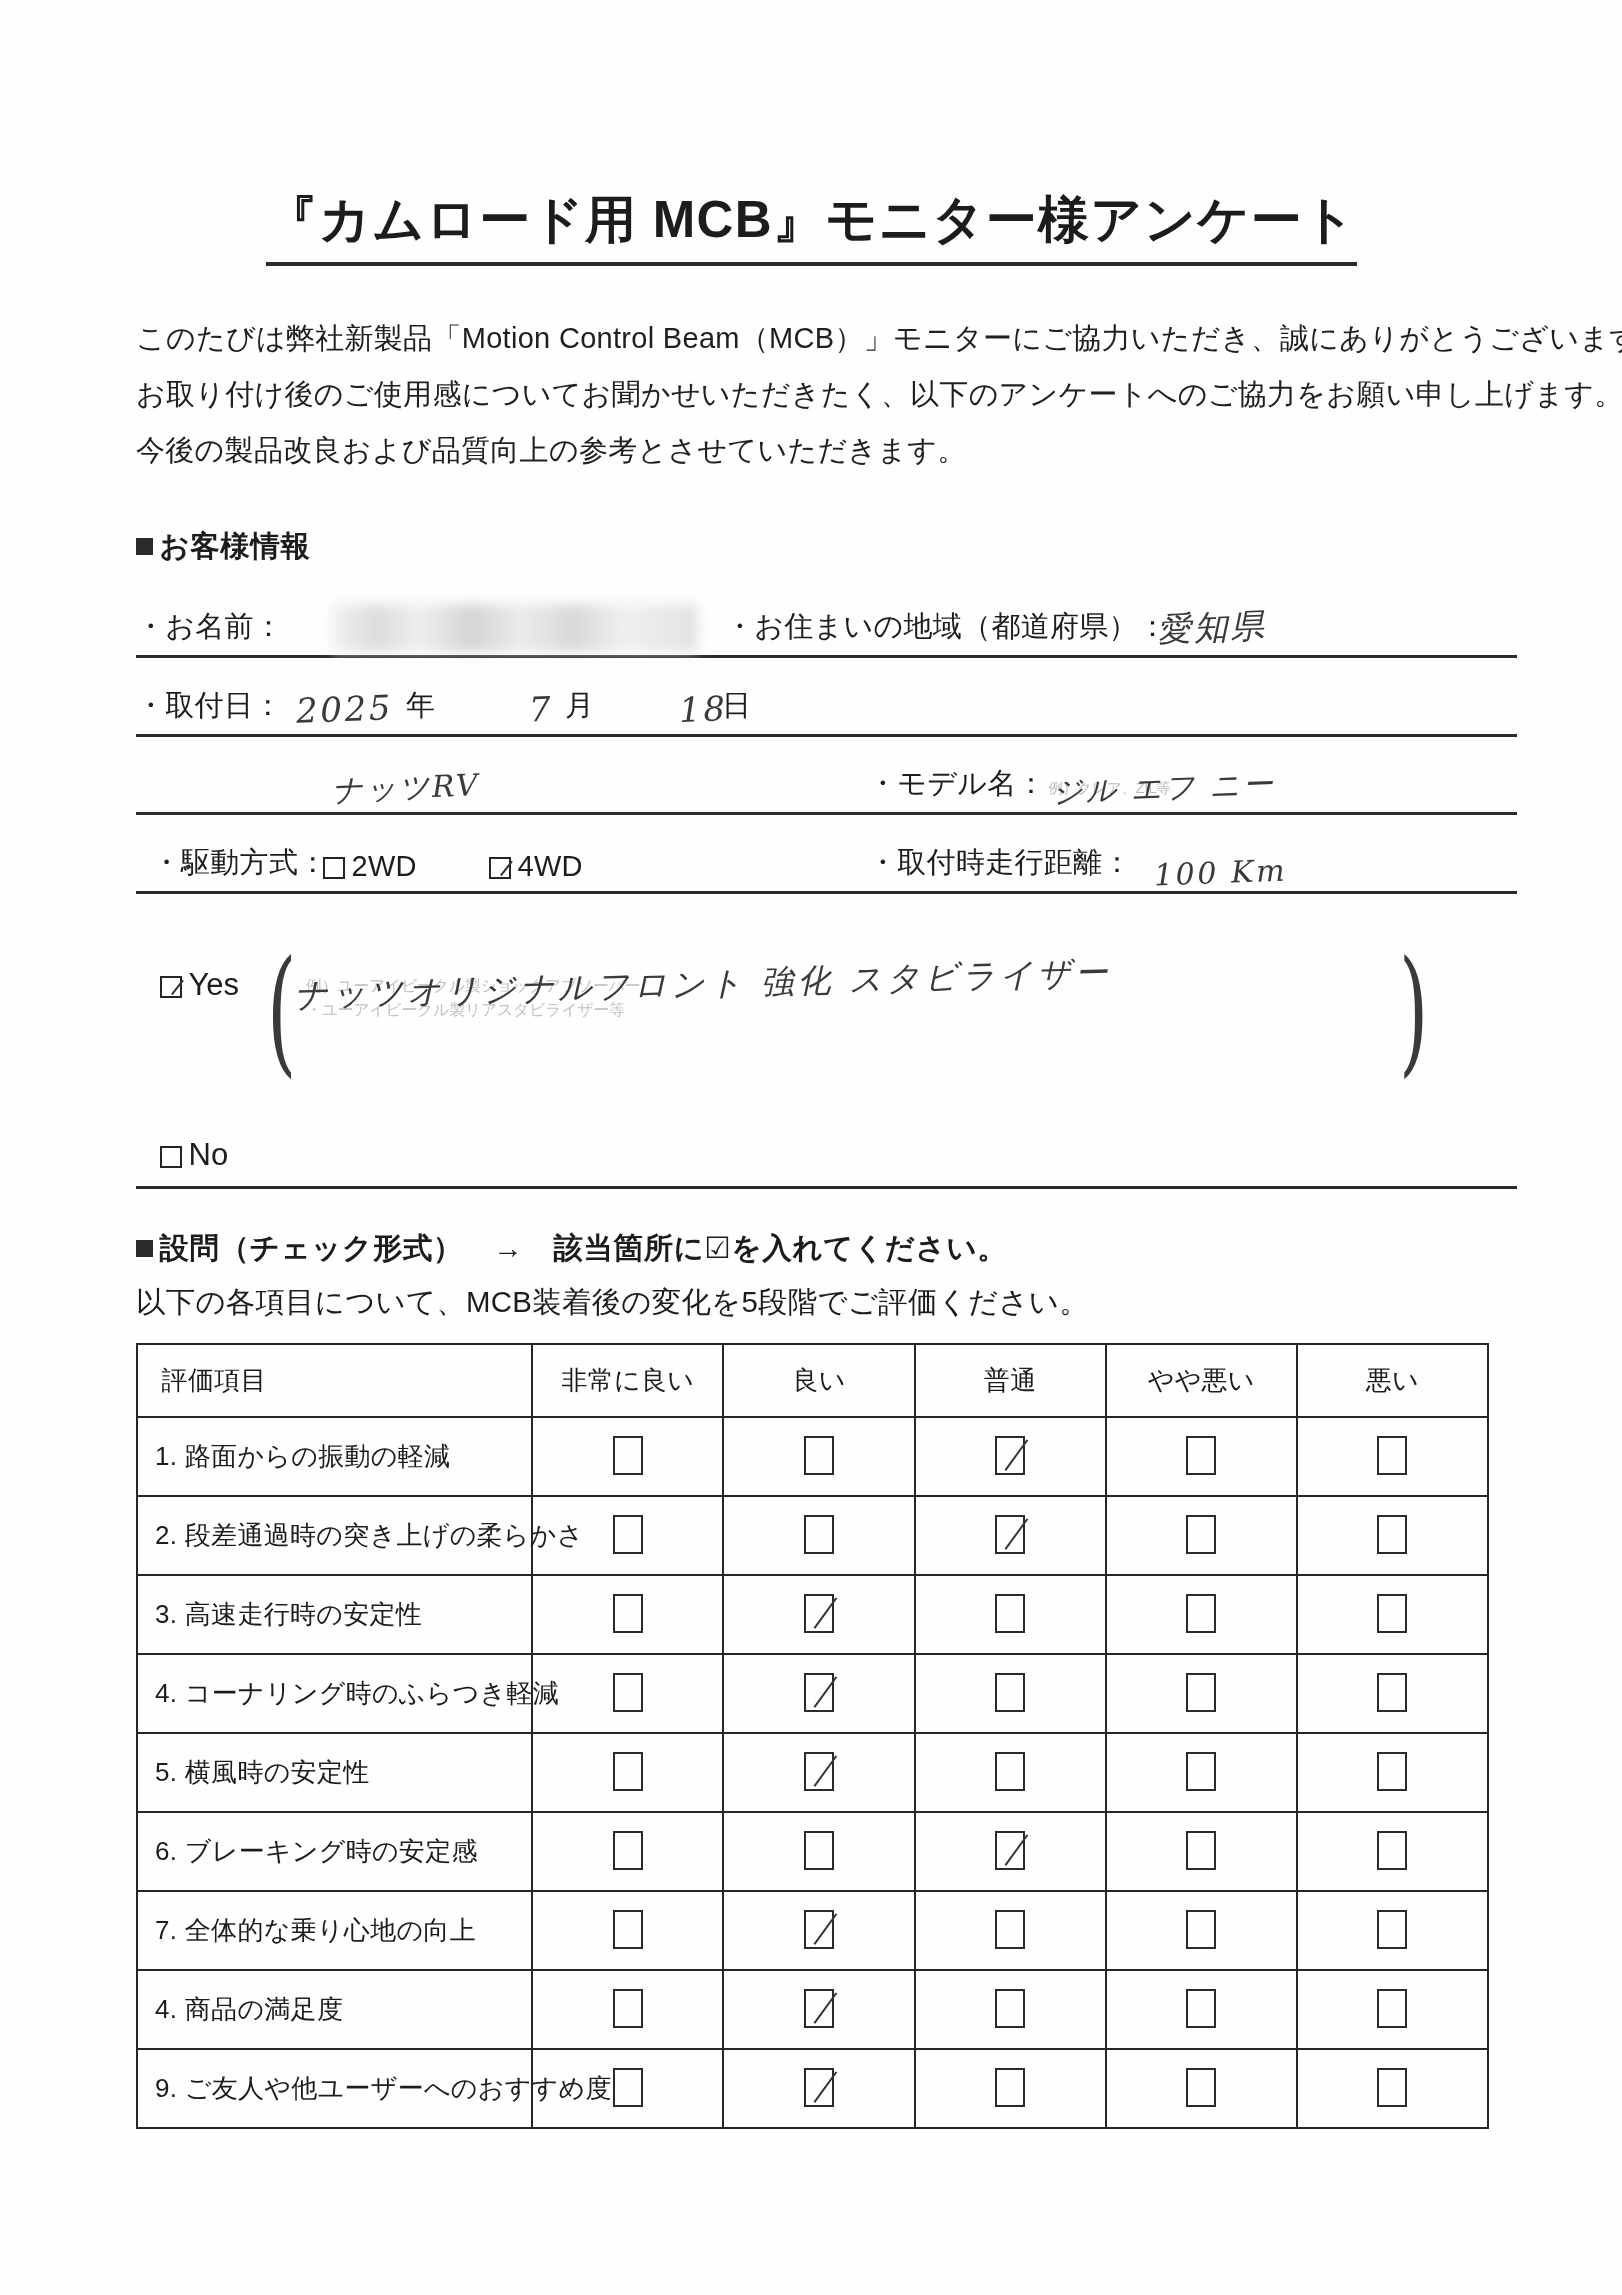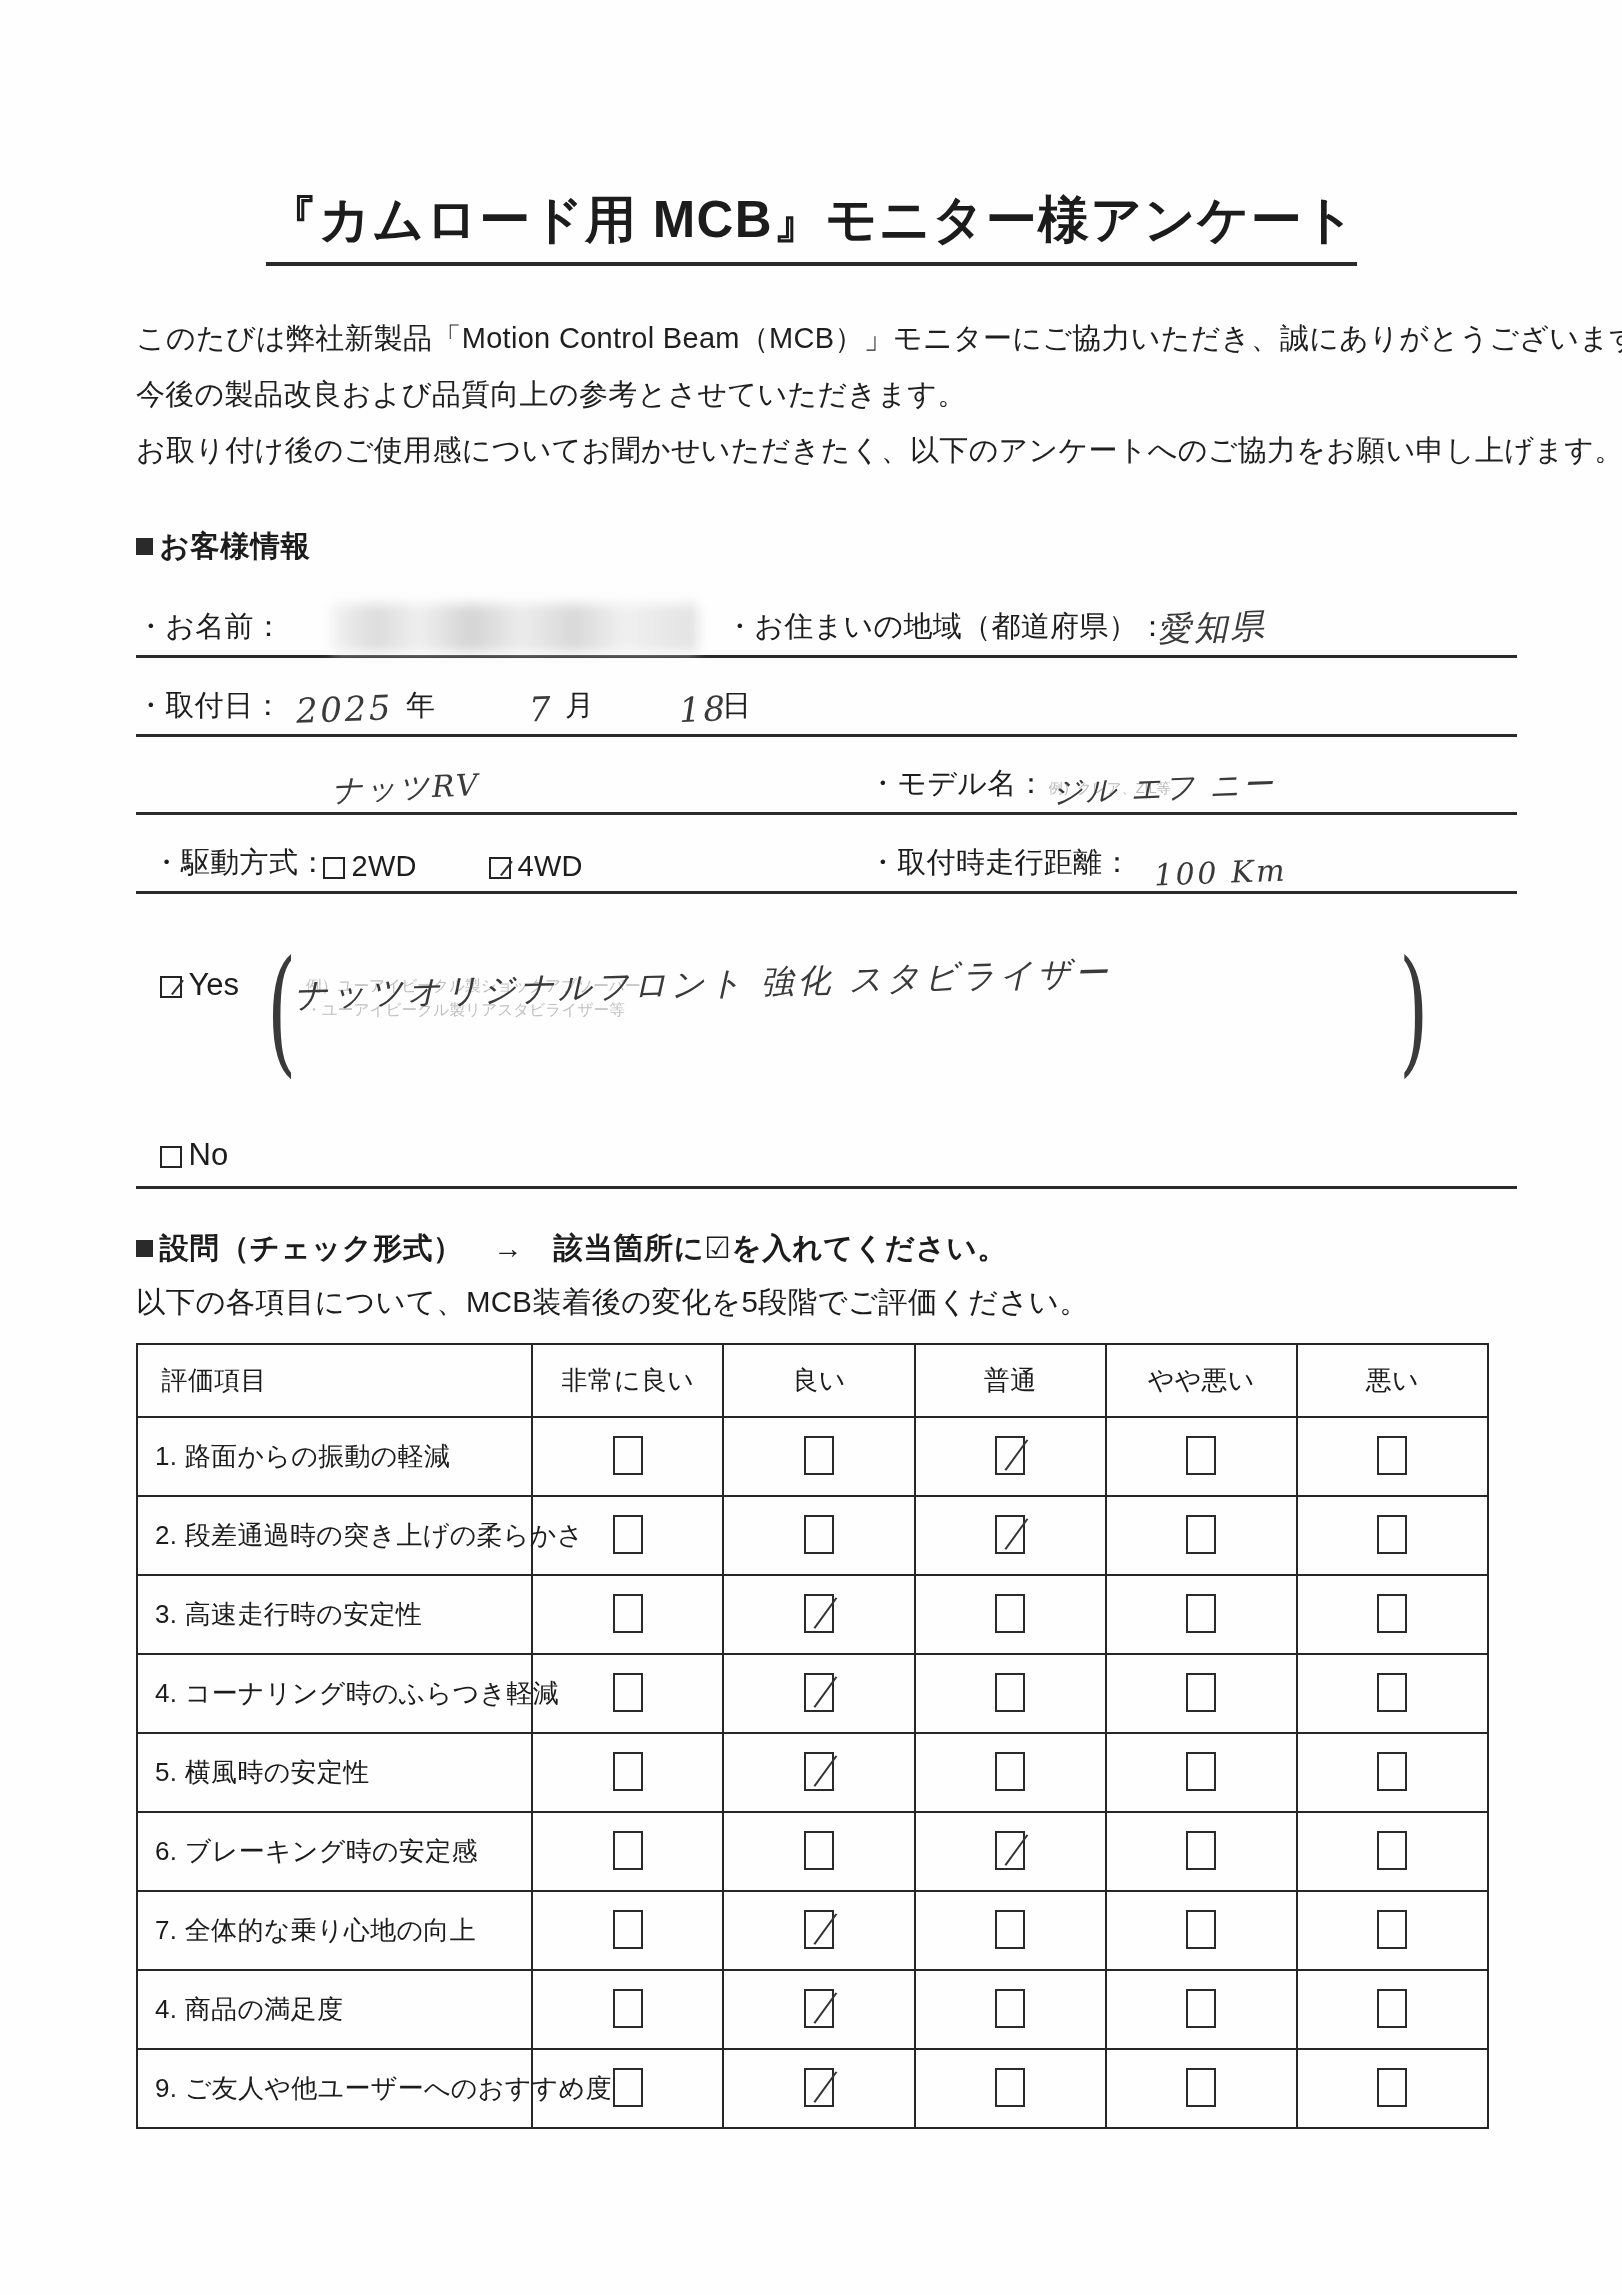--- a/index.html
+++ b/index.html
@@ -293,22 +293,22 @@
 <body>
 
 <div class="page">
 
   <div class="title-wrap">
     <span class="title">『カムロード用 MCB』モニター様アンケート</span>
   </div>
 
   <div class="intro">
     <p>このたびは弊社新製品「Motion Control Beam（MCB）」モニターにご協力いただき、誠にありがとうございます。</p>
+    <p>お取り付け後のご使用感についてお聞かせいただきたく、以下のアンケートへのご協力をお願い申し上げます。</p>
     <p>今後の製品改良および品質向上の参考とさせていただきます。</p>
-    <p>お取り付け後のご使用感についてお聞かせいただきたく、以下のアンケートへのご協力をお願い申し上げます。</p>
   </div>
 
   <div class="sec-head" id="customer-head">
     <span class="sq"></span><span>お客様情報</span>
   </div>
 
   <div class="frow" id="row-name">
     <span class="fld fld-label" style="left:0;">・お名前：</span>
     <span class="redacted"></span>
     <span class="fld fld-label" style="left:589px;">・お住まいの地域（都道府県）：</span>

